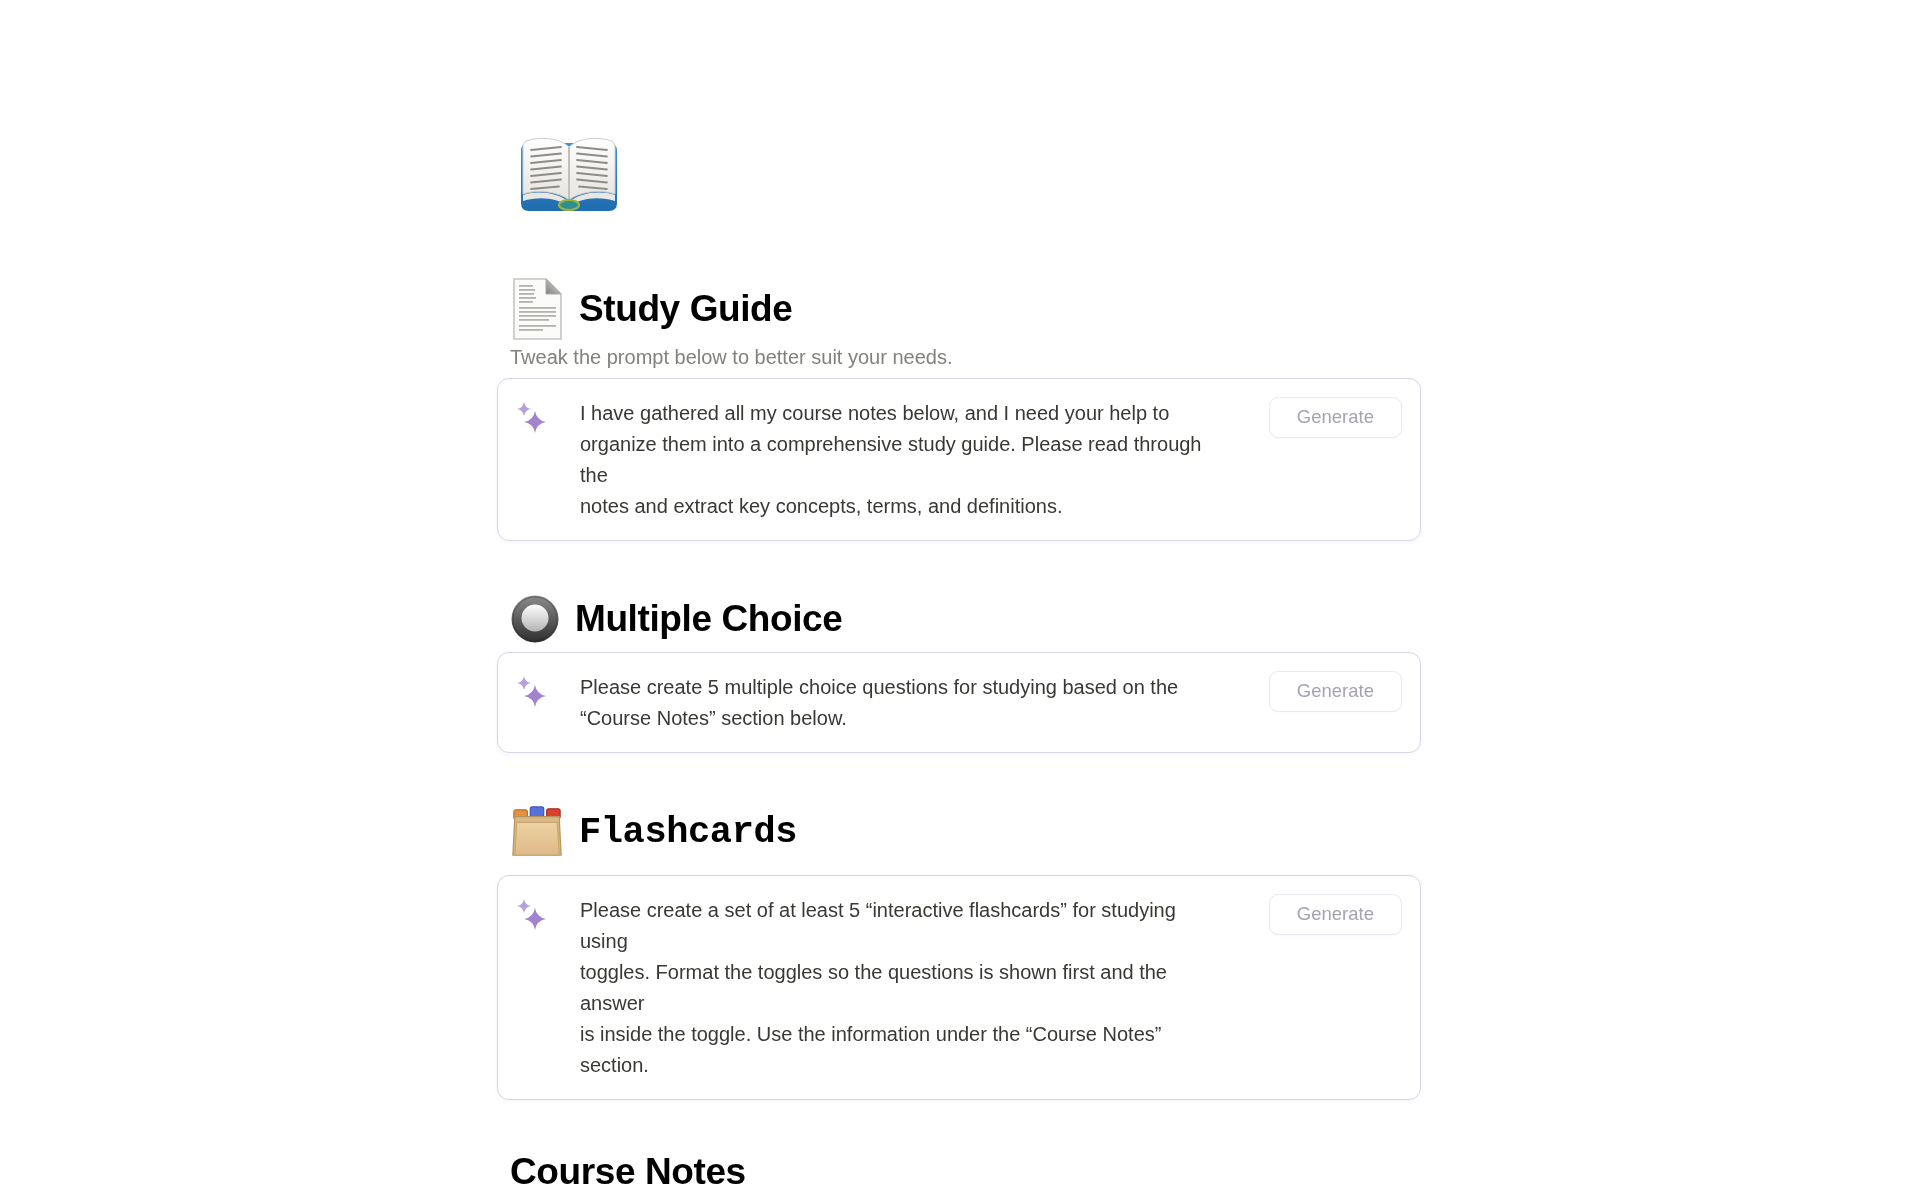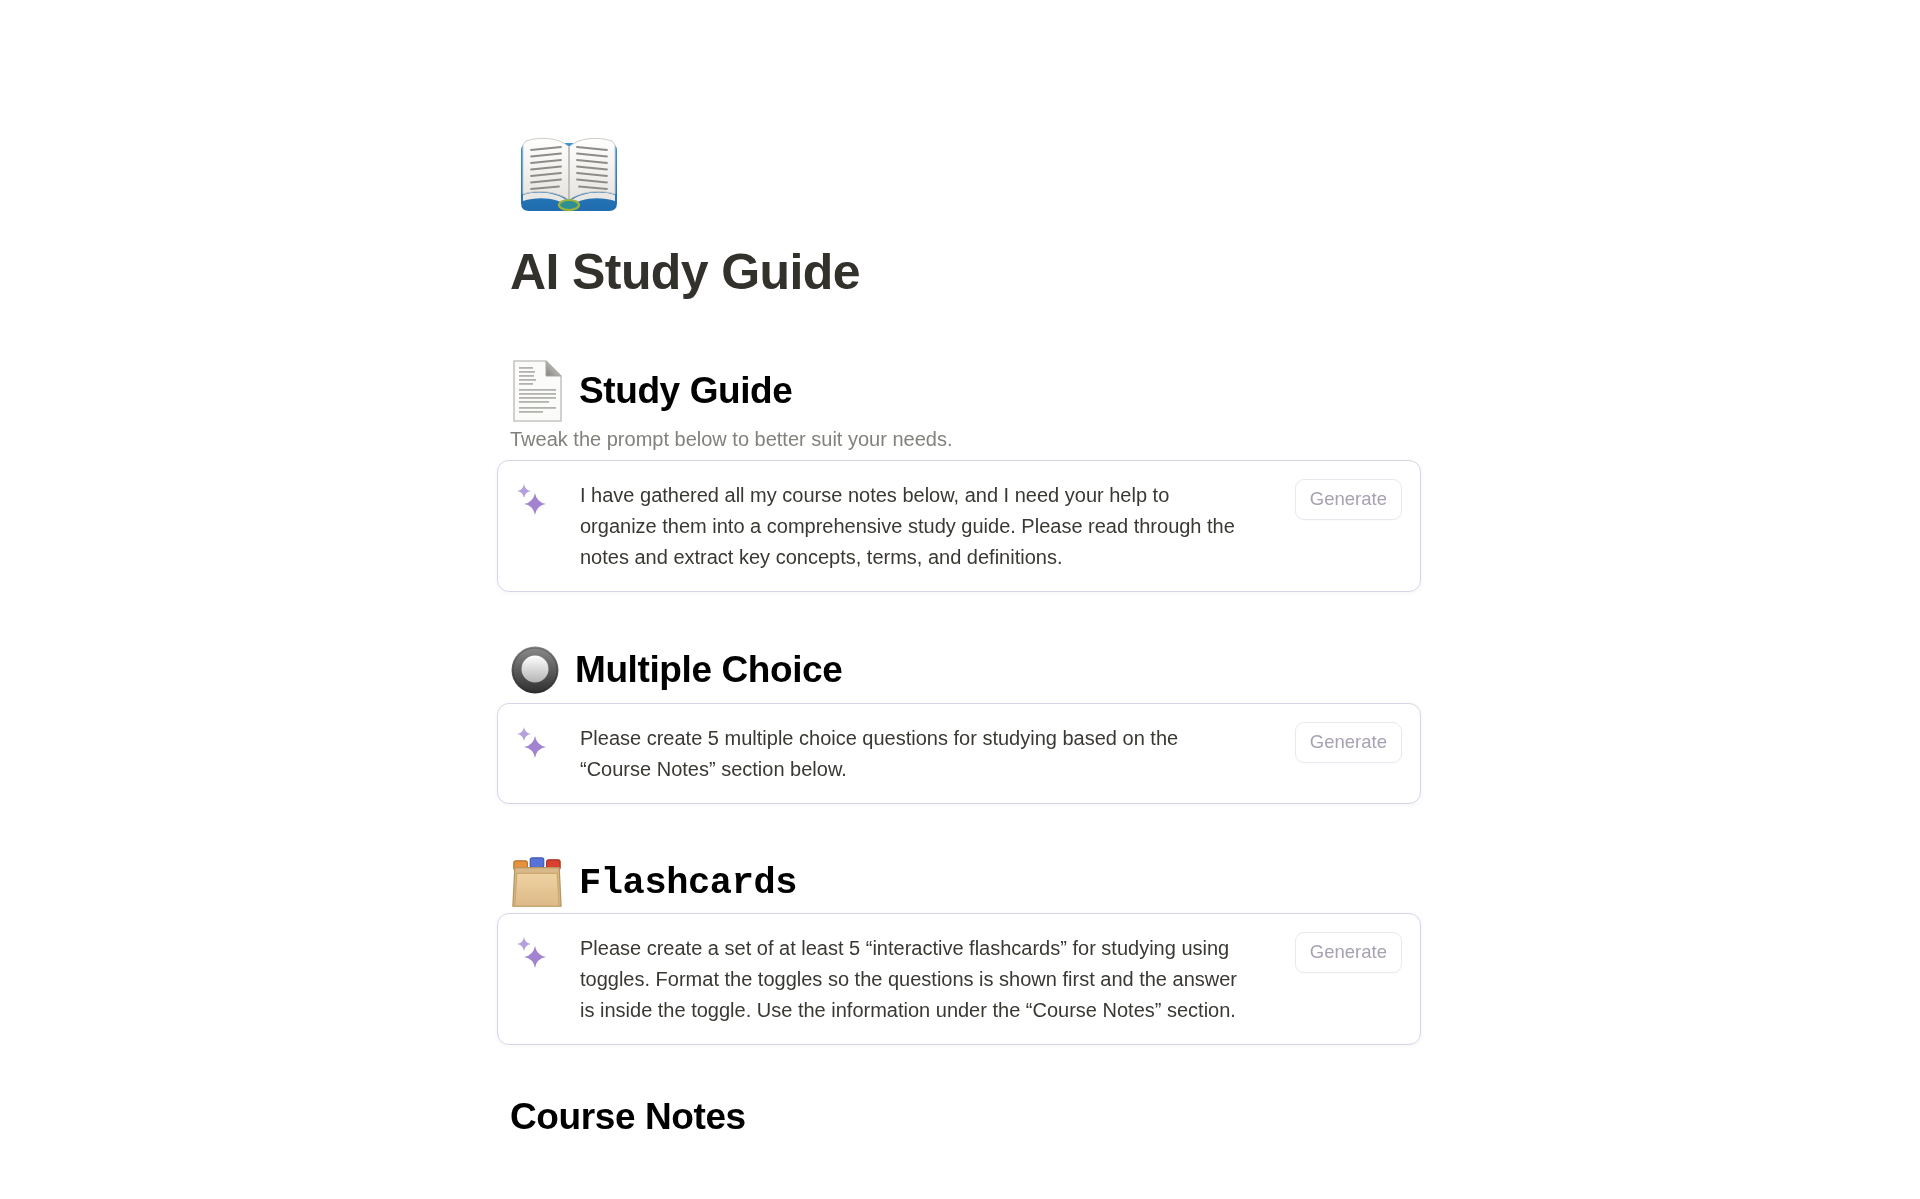--- a/index.html
+++ b/index.html
@@ -36,34 +36,34 @@
   }
 
   .prompt-box {
     margin-top:9px; width:924px;
     border:1.5px solid #d9d4e8; border-radius:12px; background:#fff;
     padding:18px 18px 18px 16px;
     display:flex; align-items:flex-start; gap:30px;
     box-shadow:0 1px 4px rgba(84,72,120,0.06);
   }
   .sec-multi-choice .prompt-box { margin-top:8px; }
-  .sec-flashcards  .prompt-box { margin-top:3px; }
+  .sec-flashcards  .prompt-box { margin-top:16px; }
 
   .sparkle { flex:none; margin-top:3px; }
 
   .prompt-text {
     flex:1; font-size:20px; line-height:31px; color:#3a3833;
     white-space:pre-line; padding-top:1px;
   }
 
   .generate-btn {
     flex:none; margin-left:10px; cursor:pointer;
     font-family:"Liberation Sans", sans-serif; font-size:18.5px; color:#a7a1b2;
     background:#ffffff; border:1px solid #eae8f0; border-radius:9px;
-    padding:9px 14px 10px; line-height:20px;
+    padding:9px 27px 10px; line-height:20px;
     box-shadow:0 1px 2px rgba(0,0,0,0.02);
   }
 </style>
 </head>
 <body>
 
 <div class="container">
 
   <svg class="book-icon" width="120" height="84" viewBox="0 0 120 84">
     <defs>
@@ -93,21 +93,20 @@
       <line x1="68" y1="27" x2="98" y2="30"></line>
         <line x1="68" y1="33.5" x2="98" y2="36.5"></line>
       <line x1="68" y1="40" x2="98" y2="43"></line>
         <line x1="68" y1="46.5" x2="98" y2="49.5"></line>
       <line x1="70" y1="53.5" x2="98" y2="56"></line>
     </g>
     <path d="M60 14 L60 67" stroke="#c2c0bc" stroke-width="2"></path>
     <ellipse cx="60" cy="72" rx="10" ry="5" fill="#2e8f92" stroke="#9cb23c" stroke-width="2.2"></ellipse>
   </svg>
 
-  <h1 class="page-title">AI Study Guide</h1>
 
   <section class="sec-study-guide">
     <h2 class="section-heading">
       <svg class="h-icon" width="54" height="64" viewBox="0 0 54 64">
         <defs>
           <linearGradient id="foldGrad" x1="0" y1="1" x2="1" y2="0">
             <stop offset="0" stop-color="#807f7c"></stop>
               <stop offset="1" stop-color="#e3e2df"></stop>
           </linearGradient>
         </defs>

